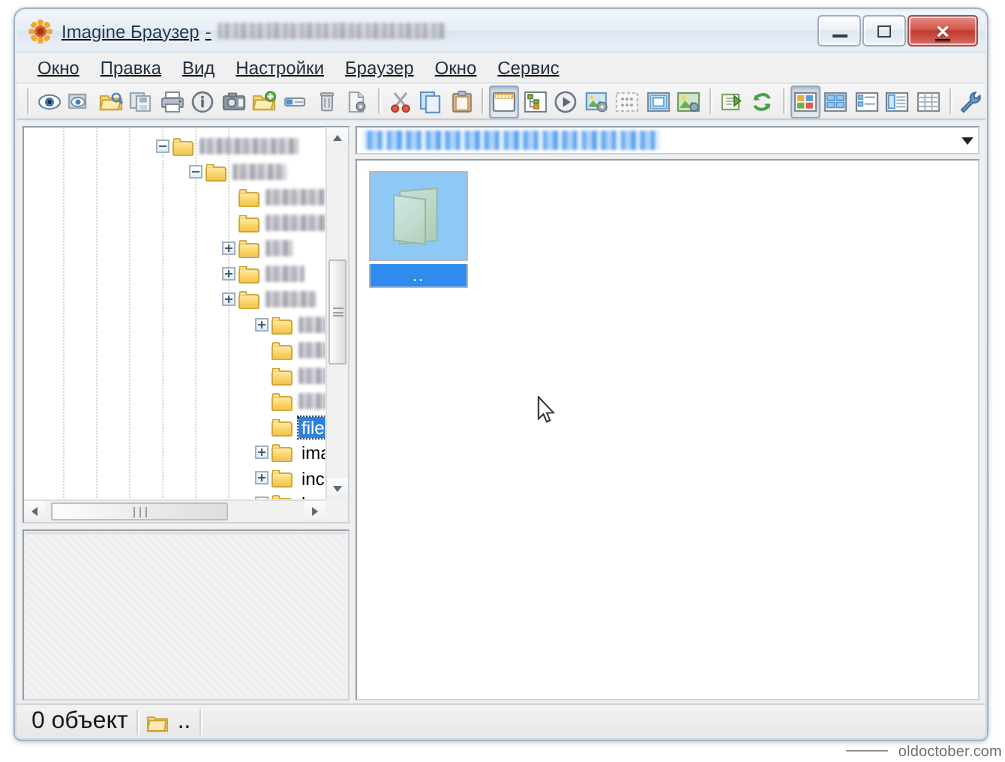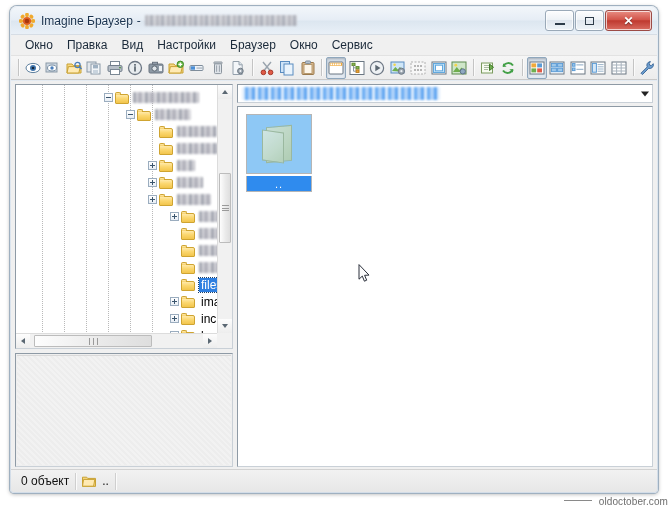--- a/index.html
+++ b/index.html
@@ -27,20 +27,21 @@
     position: absolute;
     left: 10px;
     top: 6px;
     width: 648px;
     height: 487px;
     border-radius: 7px 7px 4px 4px;
     background: linear-gradient(to bottom, #e8eef4 0%, #dde6ef 38%, #d3dde8 100%);
     box-shadow: 0 0 0 1px #9fb0c0, 0 1px 4px rgba(0,0,0,.35);
     padding: 1px;
     box-sizing: border-box;
+    text-decoration: underline;
   }
   .window-inner {
     position: relative;
     width: 100%;
     height: 100%;
     border-radius: 6px 6px 3px 3px;
     box-sizing: border-box;
     overflow: hidden;
   }
 
@@ -494,21 +495,21 @@
     align-items: center;
     box-sizing: border-box;
     padding: 0 4px;
     gap: 0;
   }
   .st-cell {
     height: 17px;
     display: flex;
     align-items: center;
     padding: 0 6px;
-    font-size: 12px;
+    font-size: 16px;
     color: #111;
     border-right: 1px solid #cfcfcf;
     box-shadow: 1px 0 0 #fbfbfb;
     white-space: nowrap;
   }
   .st-cell.flexi { flex: 1 1 auto; border-right: none; box-shadow: none; }
   .st-folder { width: 14px; height: 12px; position: relative; margin-right: 6px; }
 
   .watermark {
     position: absolute;

